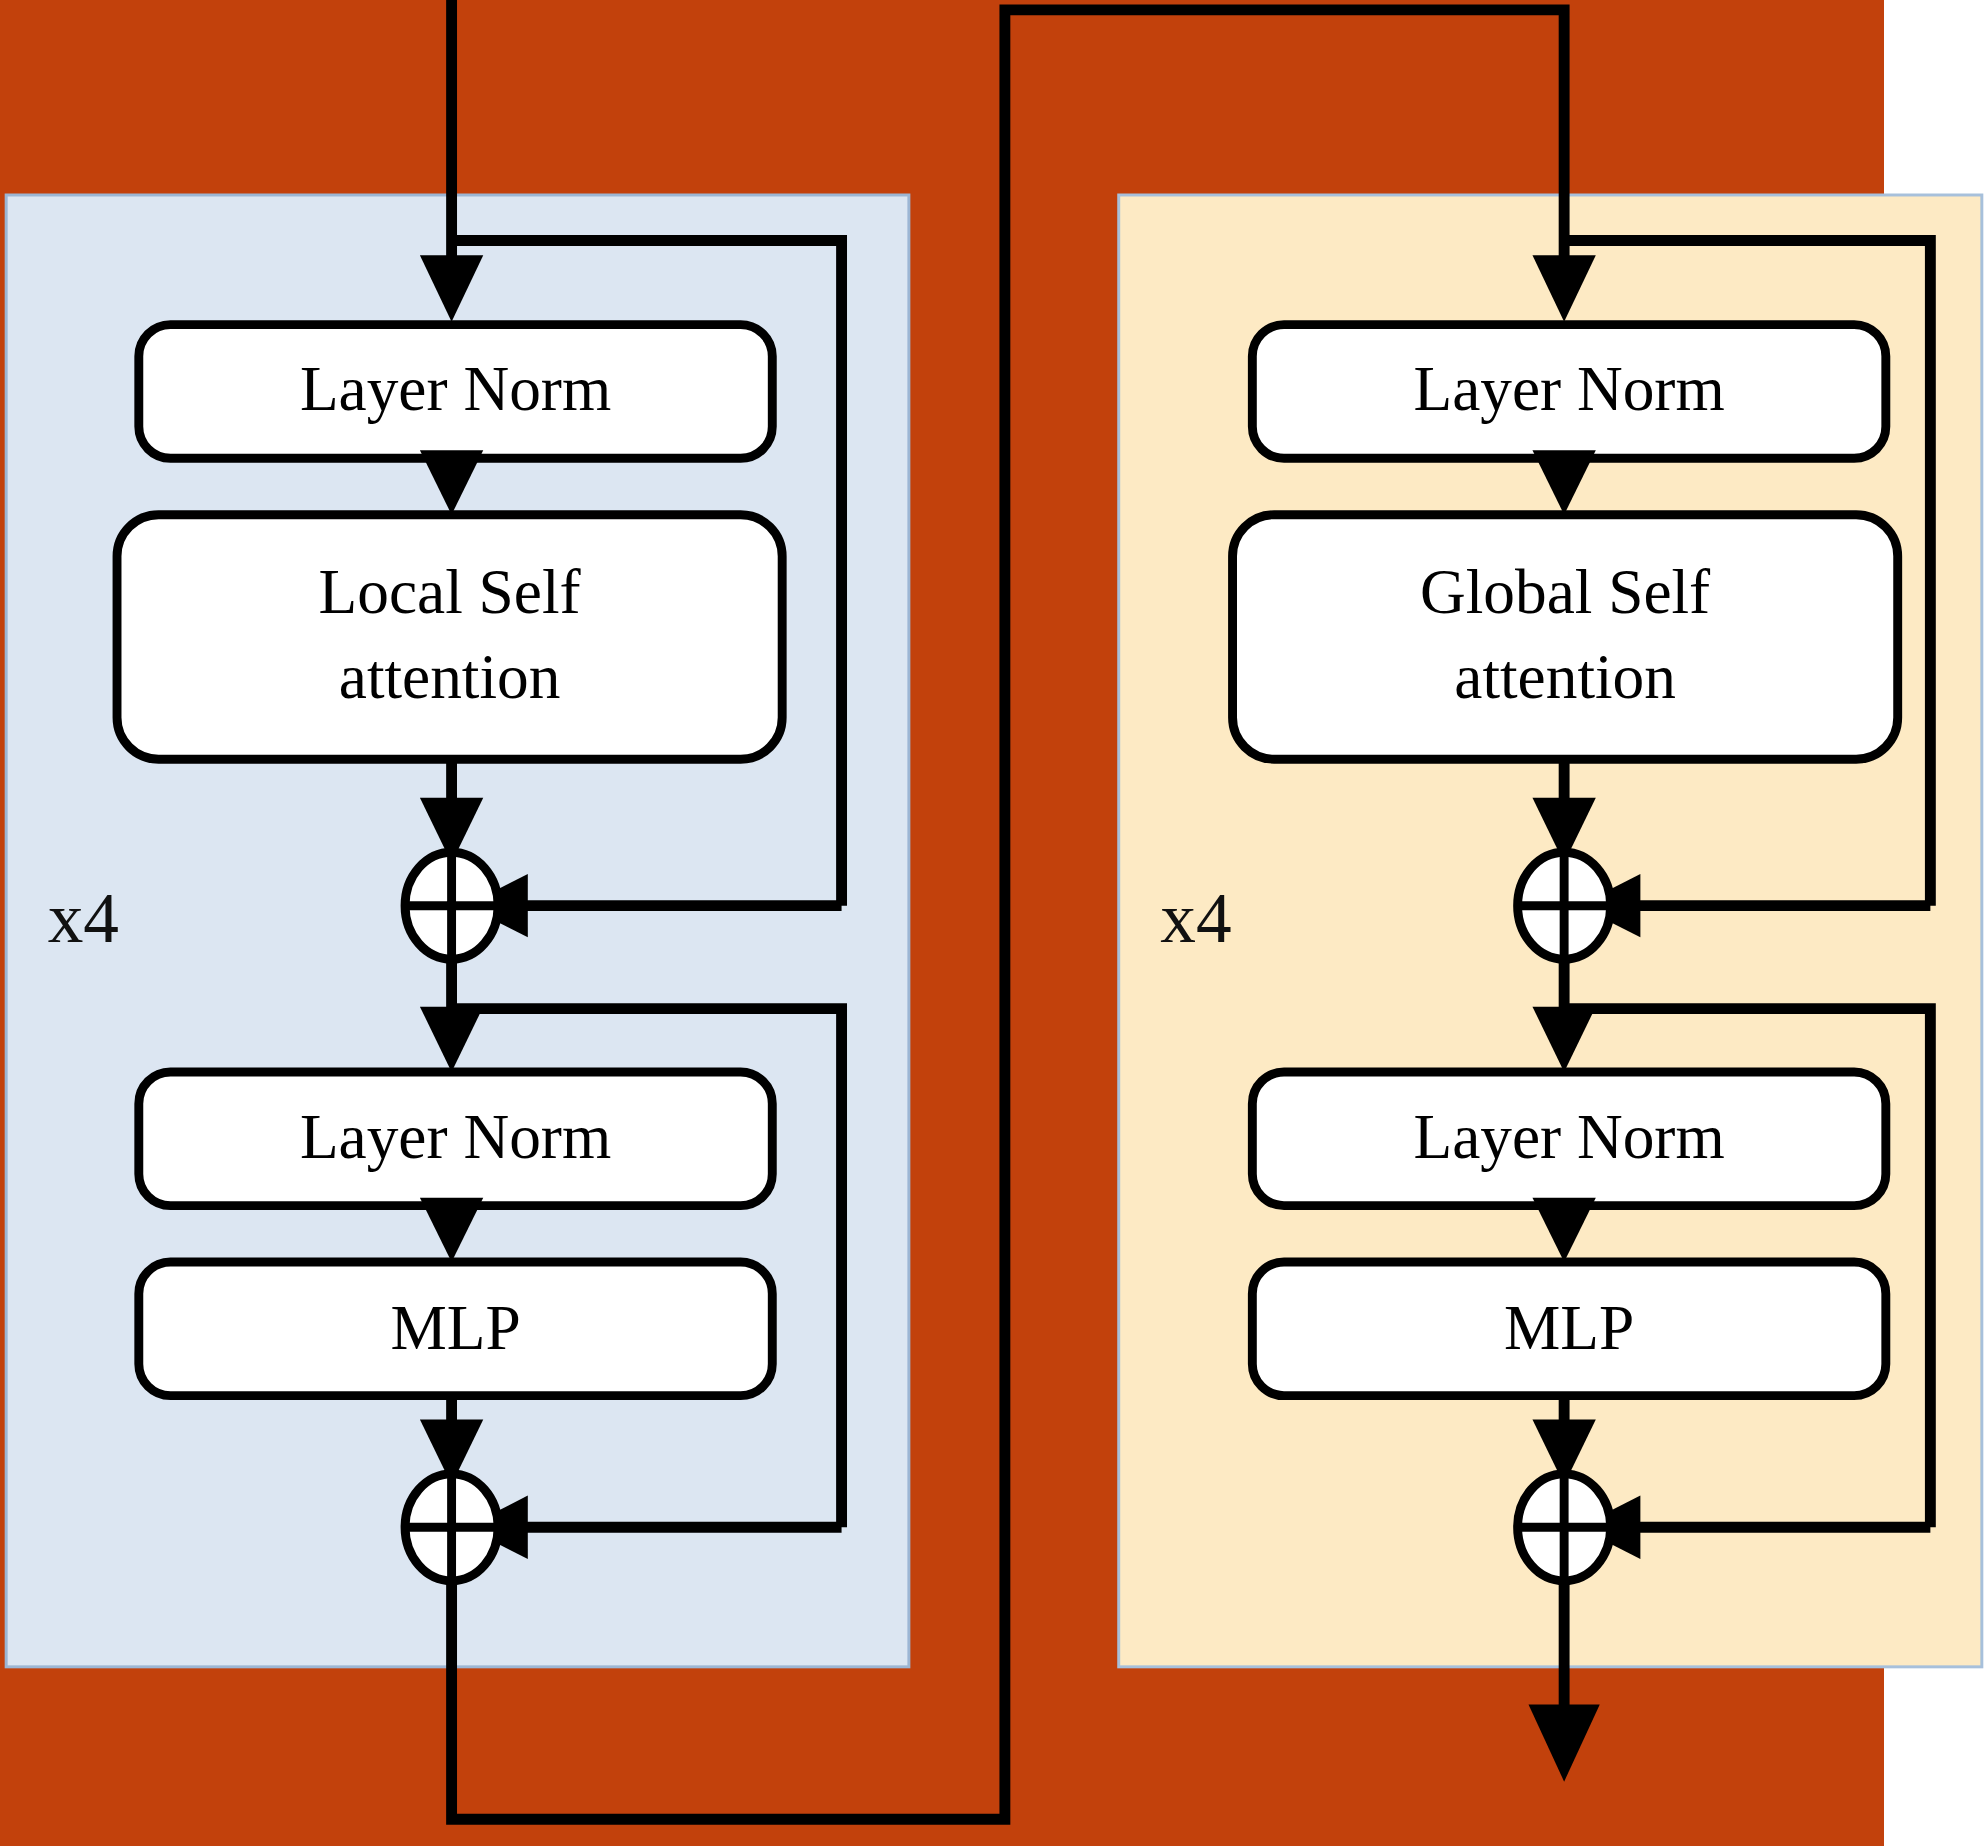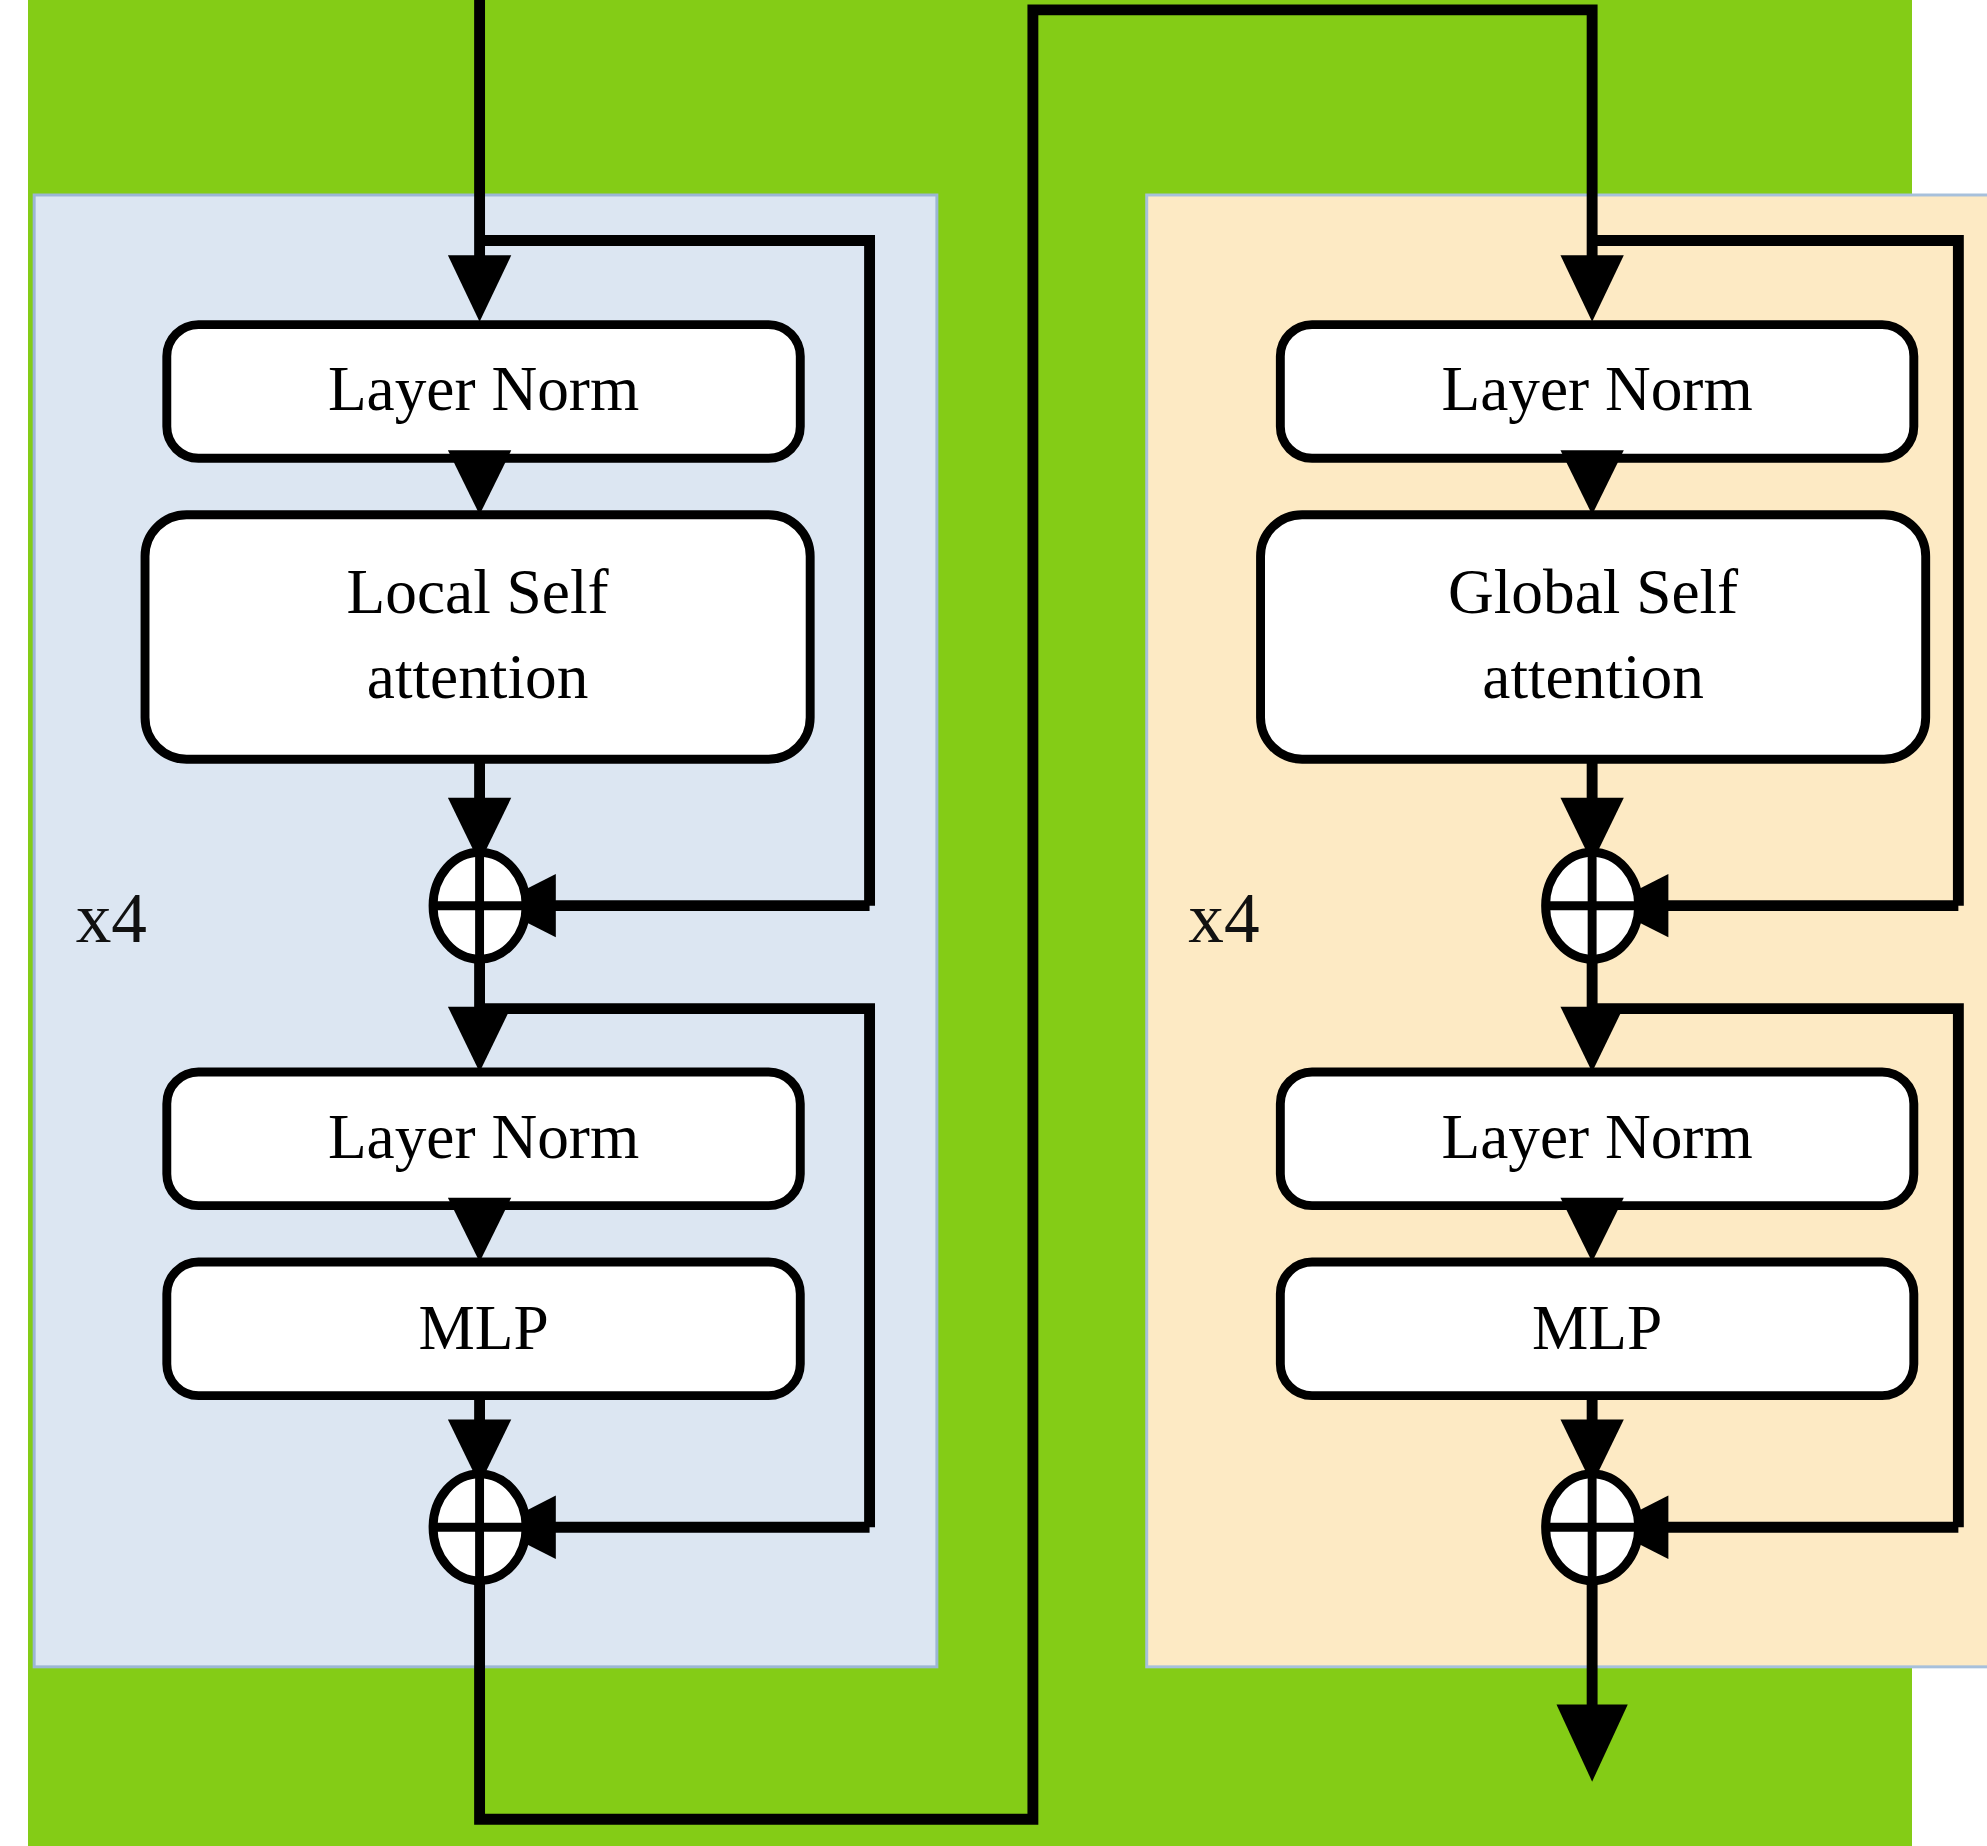--- a/index.html
+++ b/index.html
@@ -10,22 +10,21 @@
   body {
     width: 1988px;
     height: 1846px;
     font-family: "Liberation Serif", "DejaVu Serif", serif;
     overflow: hidden;
   }
   #diagram-root {
     position: relative;
     width: 1884px;
     height: 1846px;
-    background: #84cc16;
-    margin-left: 28px;
+    background: #c2410c;
   }
   svg#flow {
     position: absolute;
     left: 0;
     top: 0;
     width: 1988px;
     height: 1846px;
     display: block;
   }
   .panel-rect {

